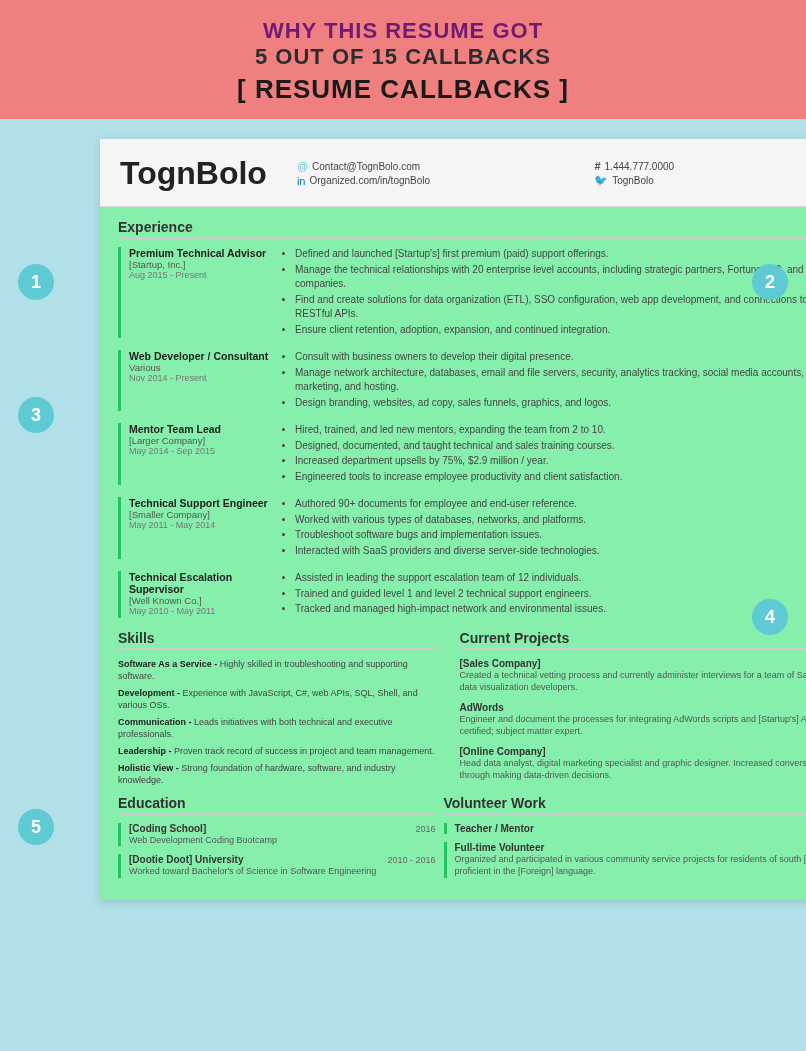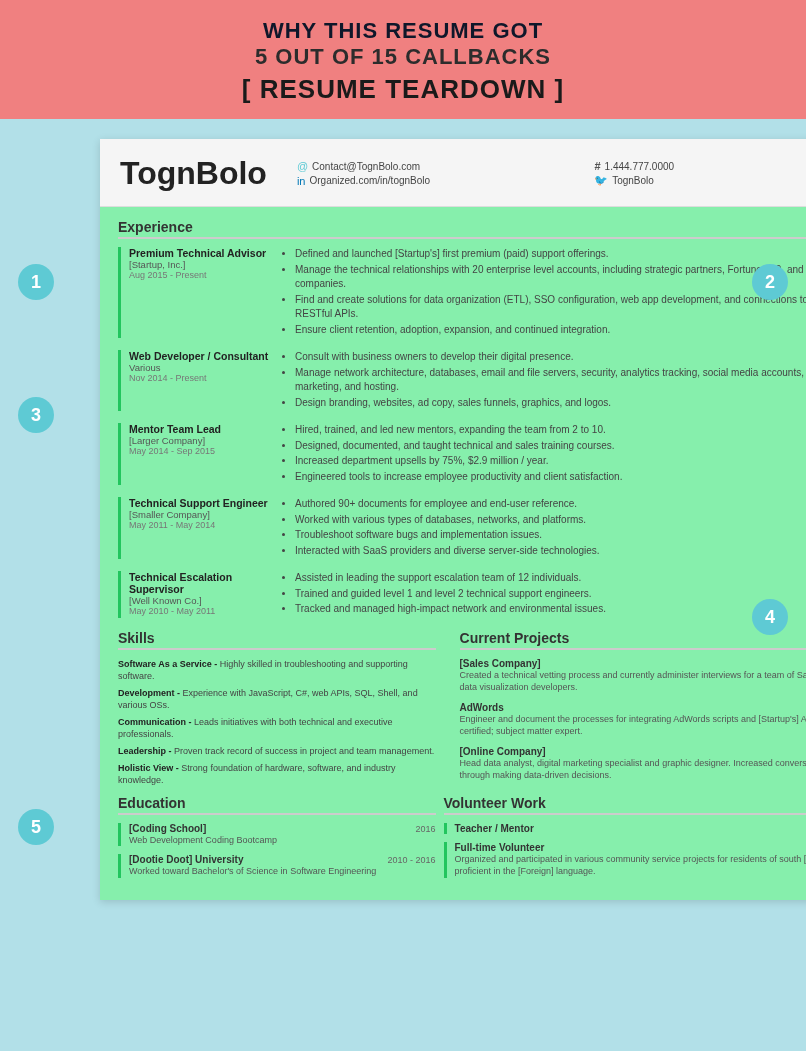--- a/index.html
+++ b/index.html
@@ -12,21 +12,21 @@
 
     .header-banner {
       background: #f08080;
       text-align: center;
       padding: 18px 20px 14px;
       color: #333;
     }
     .header-banner .title-line1 {
       font-size: 22px;
       font-weight: bold;
-      color: #0f172a;
+      color: #701a75;
       letter-spacing: 1px;
     }
     .header-banner .title-line2 {
       font-size: 22px;
       font-weight: bold;
       color: #2c2c2c;
       letter-spacing: 1px;
     }
     .header-banner .subtitle {
       font-size: 26px;
@@ -247,21 +247,21 @@
       border-left: 3px solid #22c55e;
       padding-left: 8px;
     }
   </style>
 </head>
 <body>
 
 <div class="header-banner">
   <div class="title-line1">WHY THIS RESUME GOT</div>
   <div class="title-line2">5 OUT OF 15 CALLBACKS</div>
-  <div class="subtitle">[ RESUME TEARDOWN ]</div>
+  <div class="subtitle">[ RESUME CALLBACKS ]</div>
 </div>
 
 <div class="outer-wrapper">
 
   <div class="circle-num circle-1">1</div>
   <div class="circle-num circle-2">2</div>
   <div class="circle-num circle-3">3</div>
   <div class="circle-num circle-4">4</div>
   <div class="circle-num circle-5">5</div>
 

